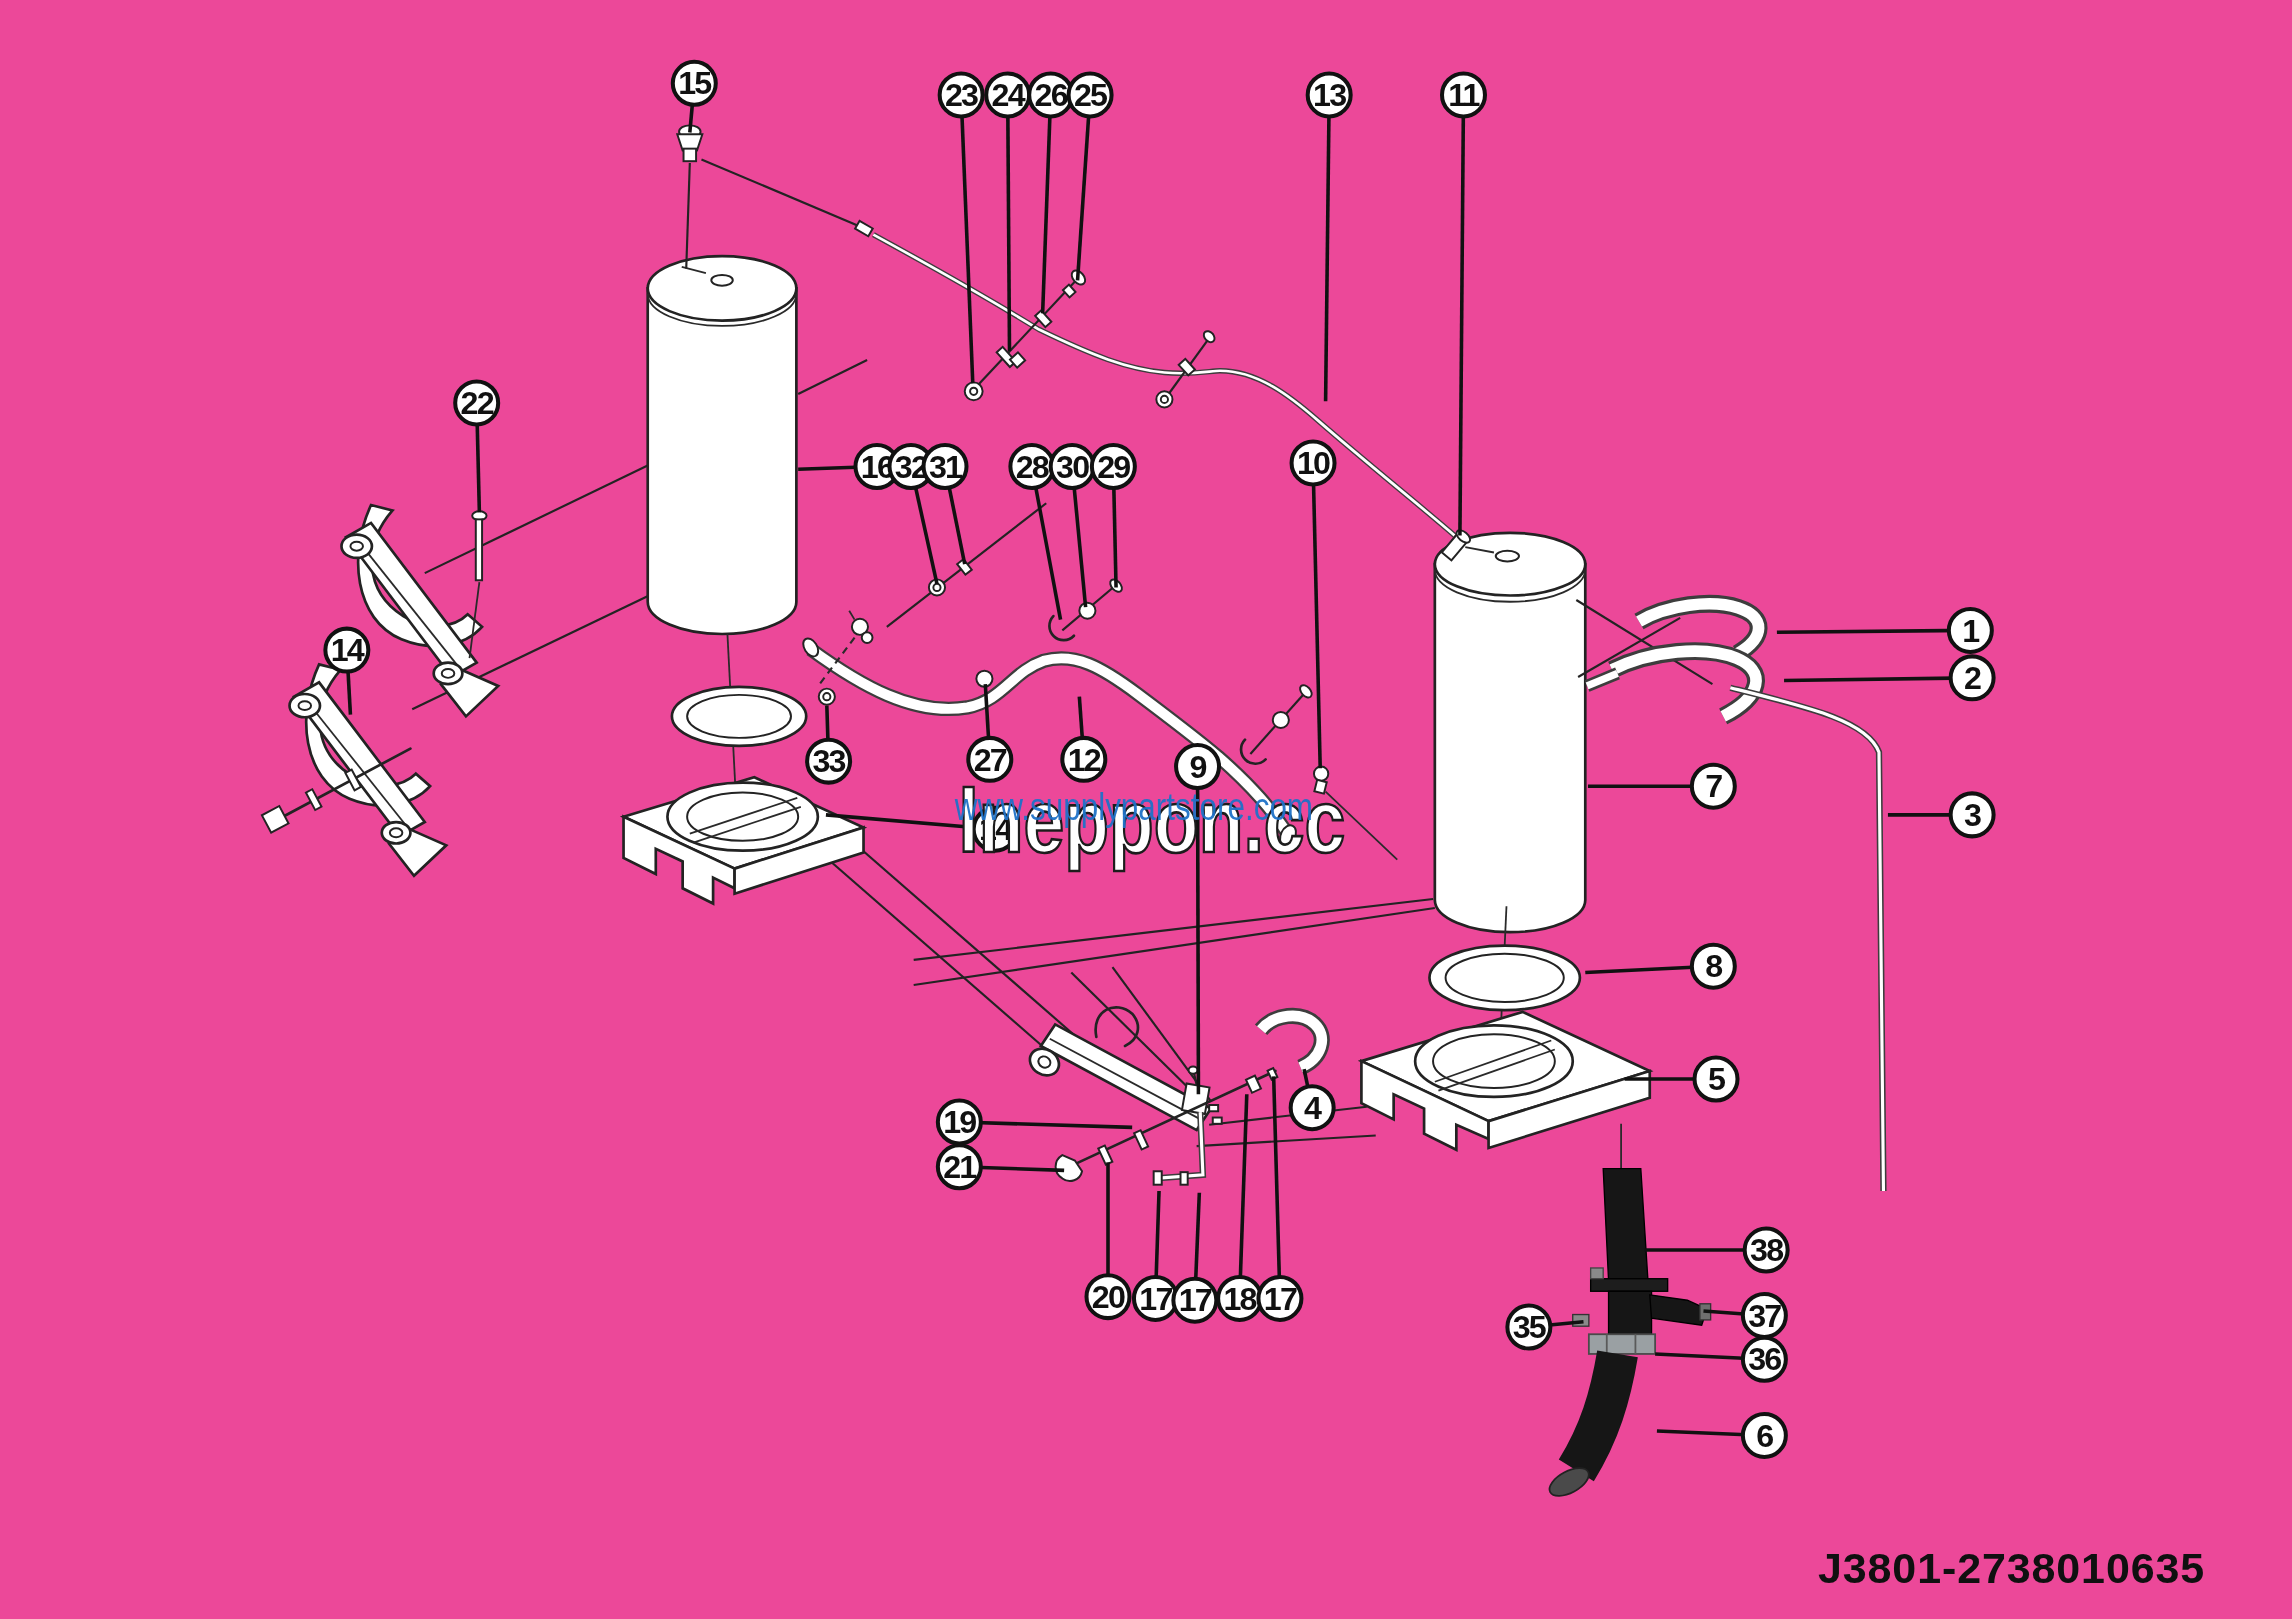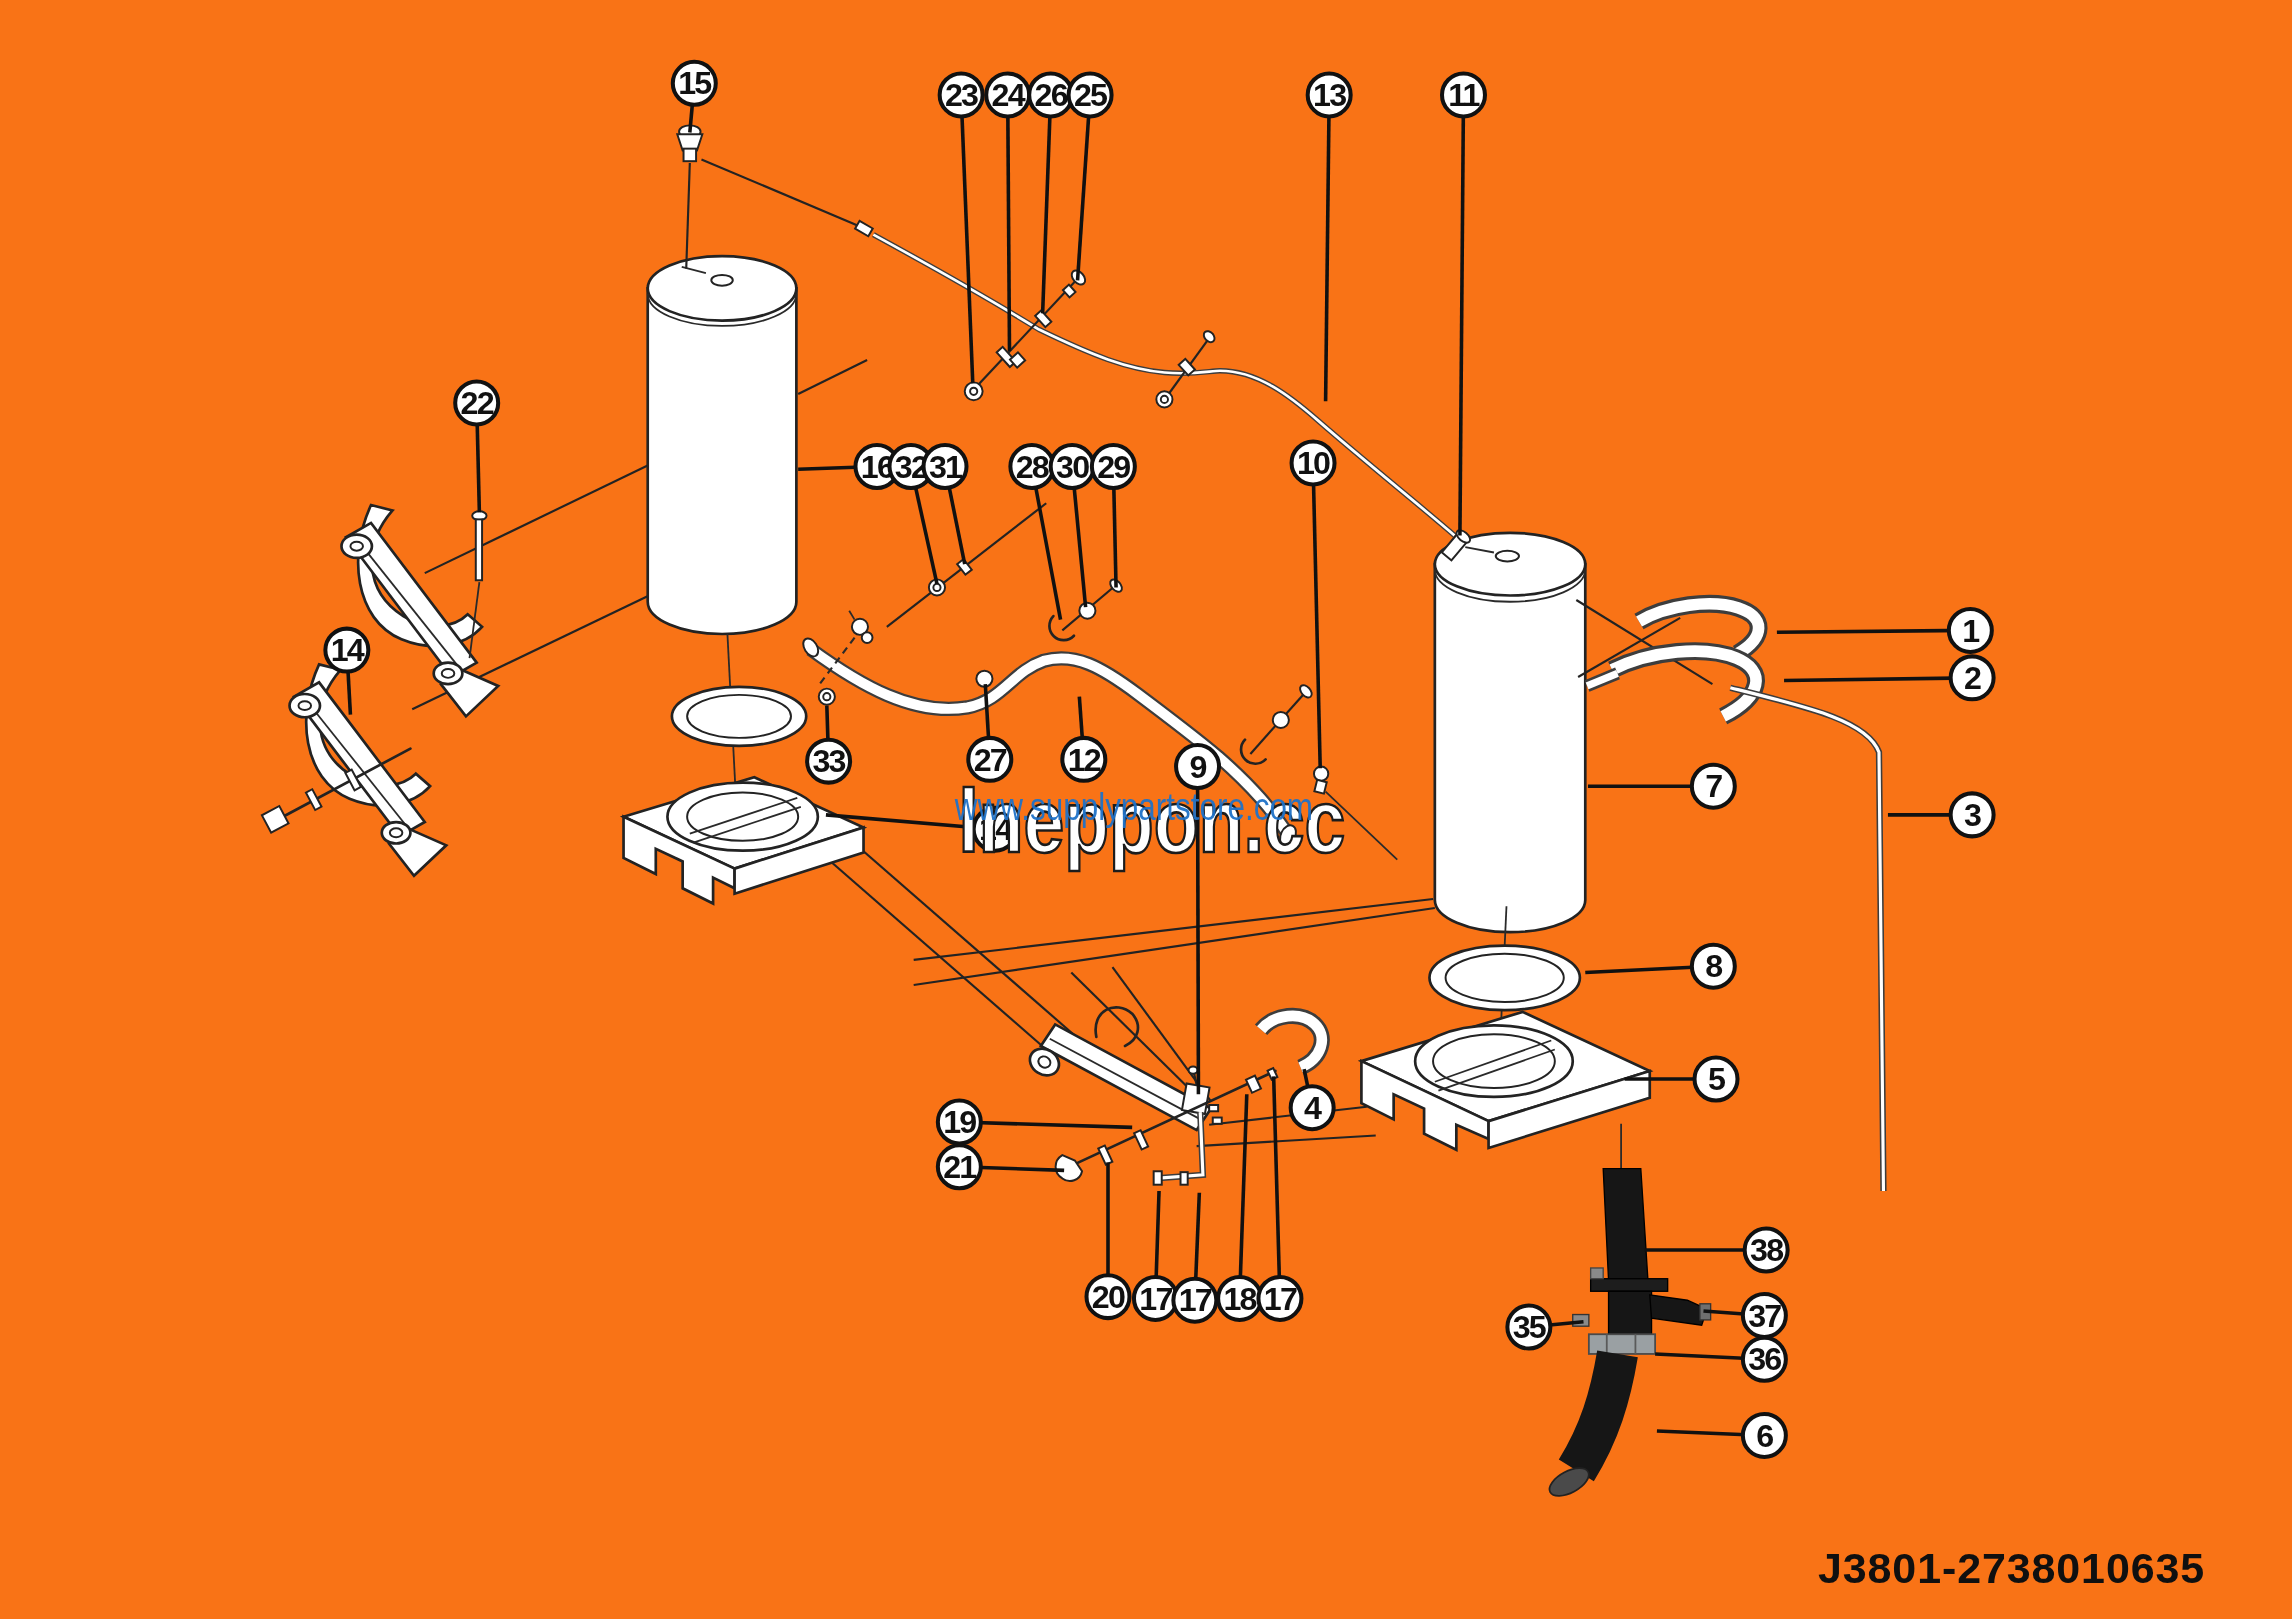--- a/index.html
+++ b/index.html
@@ -1,16 +1,16 @@
 <!DOCTYPE html>
 <html style="font-size:14.3px"><head>
 <meta charset="utf-8">
 <style>
   html,body{margin:0;padding:0;background:#ffffff;}
-  .stage{width:2293px;height:1619px;position:relative;background:#f97316;overflow:hidden;
+  .stage{width:2293px;height:1619px;position:relative;background:#ec4899;overflow:hidden;
          font-family:"Liberation Sans", sans-serif;}
   svg{display:block}
   .ln  {stroke:#232323;stroke-width:3;fill:none;stroke-linecap:round}
   .ln2 {stroke:#232323;stroke-width:2.4;fill:none}
   .thin{stroke:#2a2a2a;stroke-width:2;fill:none}
   .wh  {fill:#ffffff;stroke:#232323;stroke-width:3}
   .wh2 {fill:#ffffff;stroke:#232323;stroke-width:2.2}
   .pipeO{stroke:#3d3d3d;fill:none}
   .pipeI{stroke:#ffffff;fill:none}
   .dashed{stroke:#2a2a2a;stroke-width:2.4;fill:none;stroke-dasharray:8 6}

